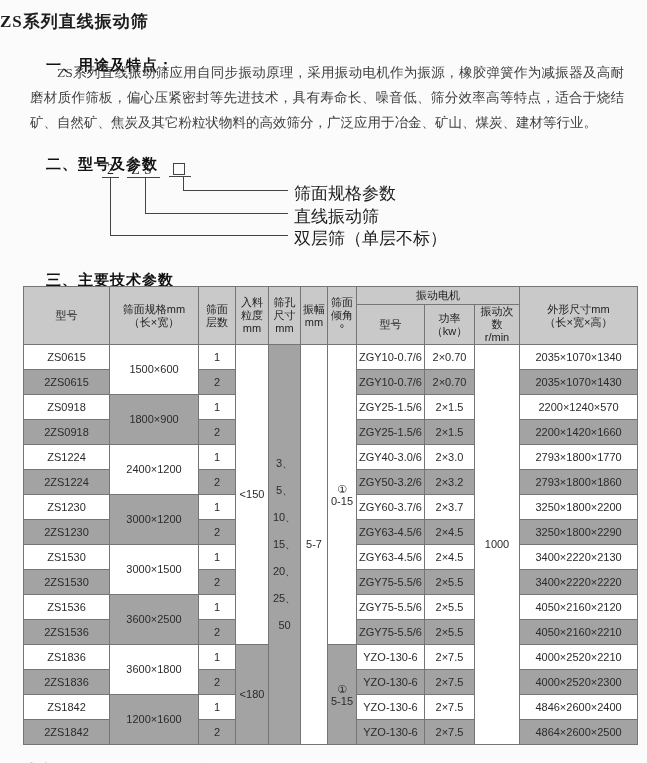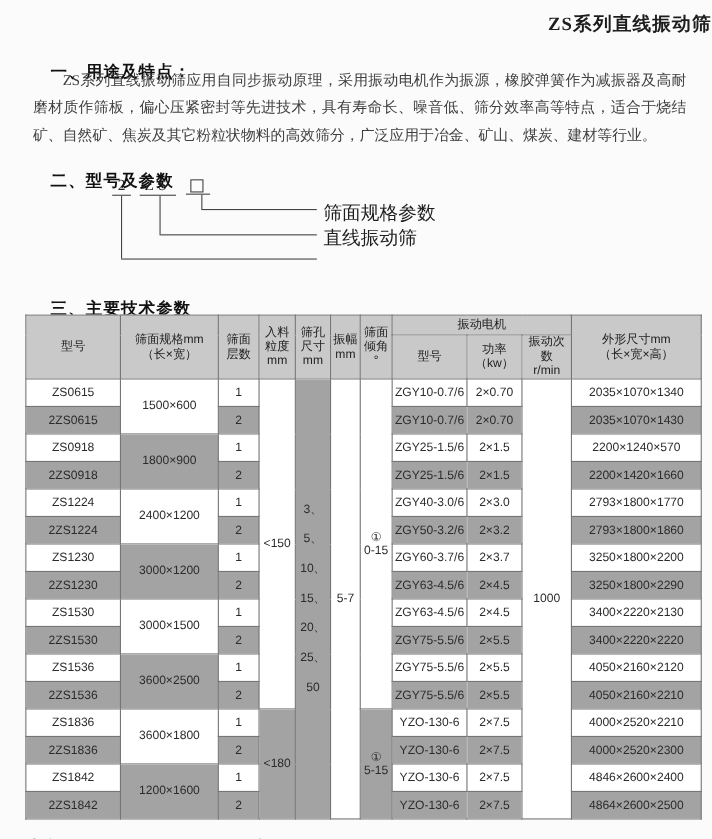--- a/index.html
+++ b/index.html
@@ -3,21 +3,21 @@
 <meta charset="utf-8">
 <style>
   html,body{margin:0;padding:0;}
   body{
     width:647px;height:763px;background:#fbfbfb;position:relative;
     font-family:"Liberation Serif","DejaVu Serif",serif;color:#1d1d1d;
     -webkit-font-smoothing:antialiased;overflow:hidden;
   }
   .title{
     position:absolute;top:10px;left:0;width:647px;margin:0;
-    text-align:right;font-size:17px;font-weight:700;letter-spacing:1px;
+    text-align:left;font-size:17px;font-weight:700;letter-spacing:1px;
     font-family:"Liberation Serif","DejaVu Serif",serif;
   }
   .sec-heading{
     position:absolute;left:30px;margin:16px;
     font-family:"Liberation Sans","DejaVu Sans",sans-serif;
     font-size:15px;font-weight:700;color:#111;letter-spacing:1px;
   }
   .h1{top:40px;}
   .h2{top:139px;}
   .h3{top:255px;}
@@ -96,20 +96,21 @@
     <span class="code-box"></span>
     <span class="code-box-underline"></span>
     <span class="vline v1"></span>
     <span class="hline h1l"></span>
     <span class="vline v2"></span>
     <span class="hline h2l"></span>
     <span class="vline v3"></span>
     <span class="hline h3l"></span>
     <span class="dlabel dl1">筛面规格参数</span>
     <span class="dlabel dl2">直线振动筛</span>
+    <span class="dlabel dl3">双层筛（单层不标）</span>
   </div>
 
   <div class="sec-heading h3">三、主要技术参数</div>
 
   <div class="tbl-wrap">
     <table>
       <colgroup>
         <col style="width:86px">
           <col style="width:89px">
           <col style="width:37px">

